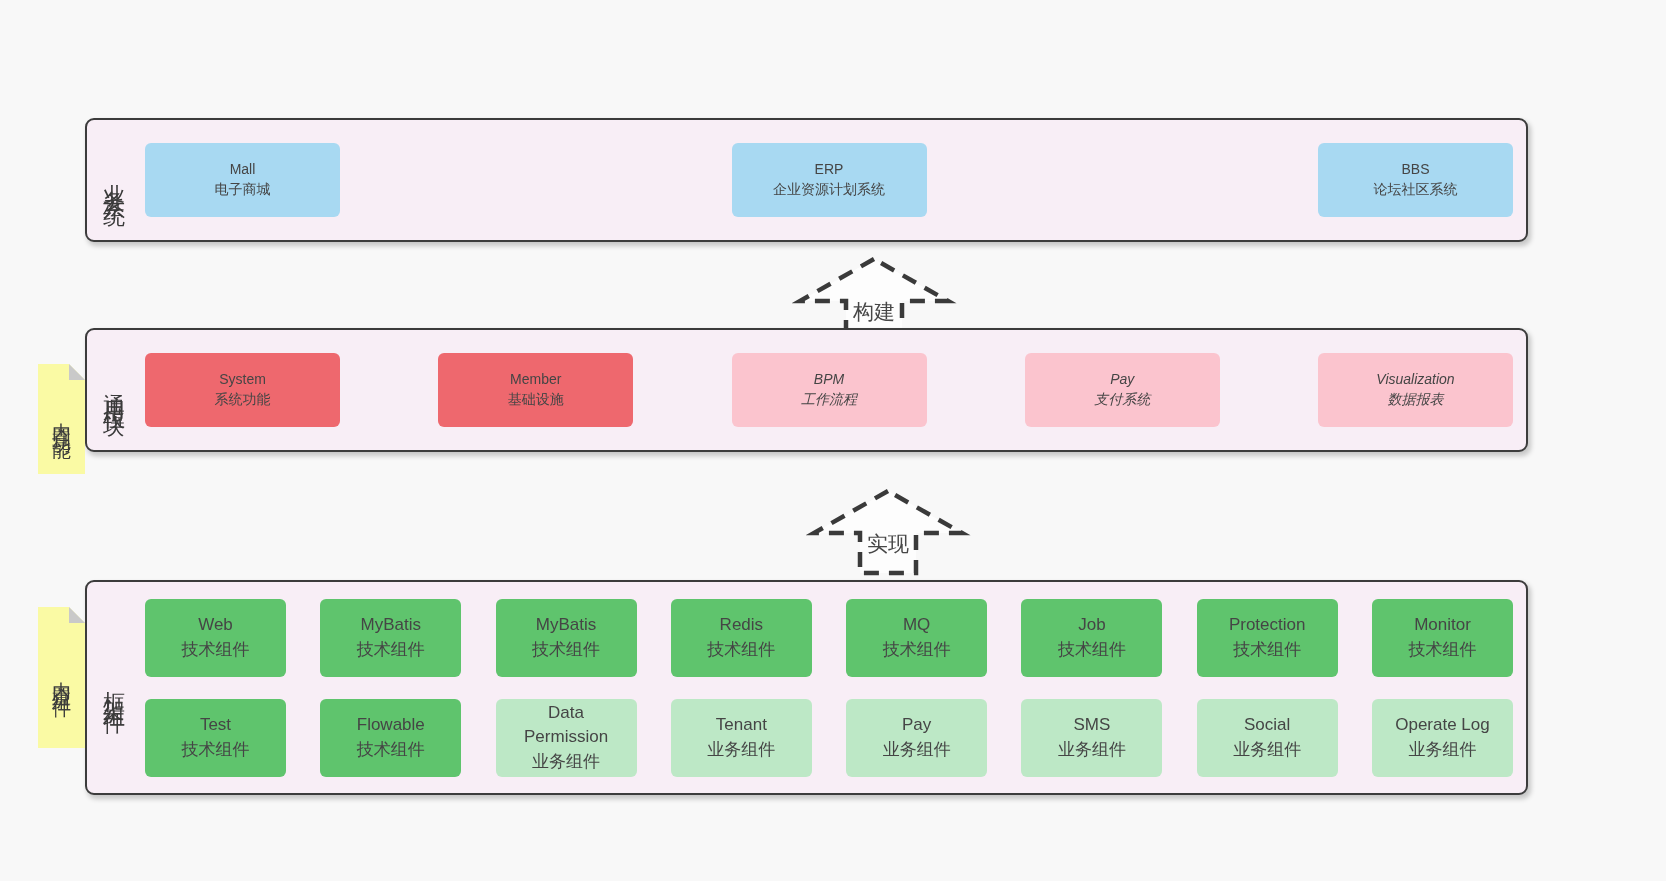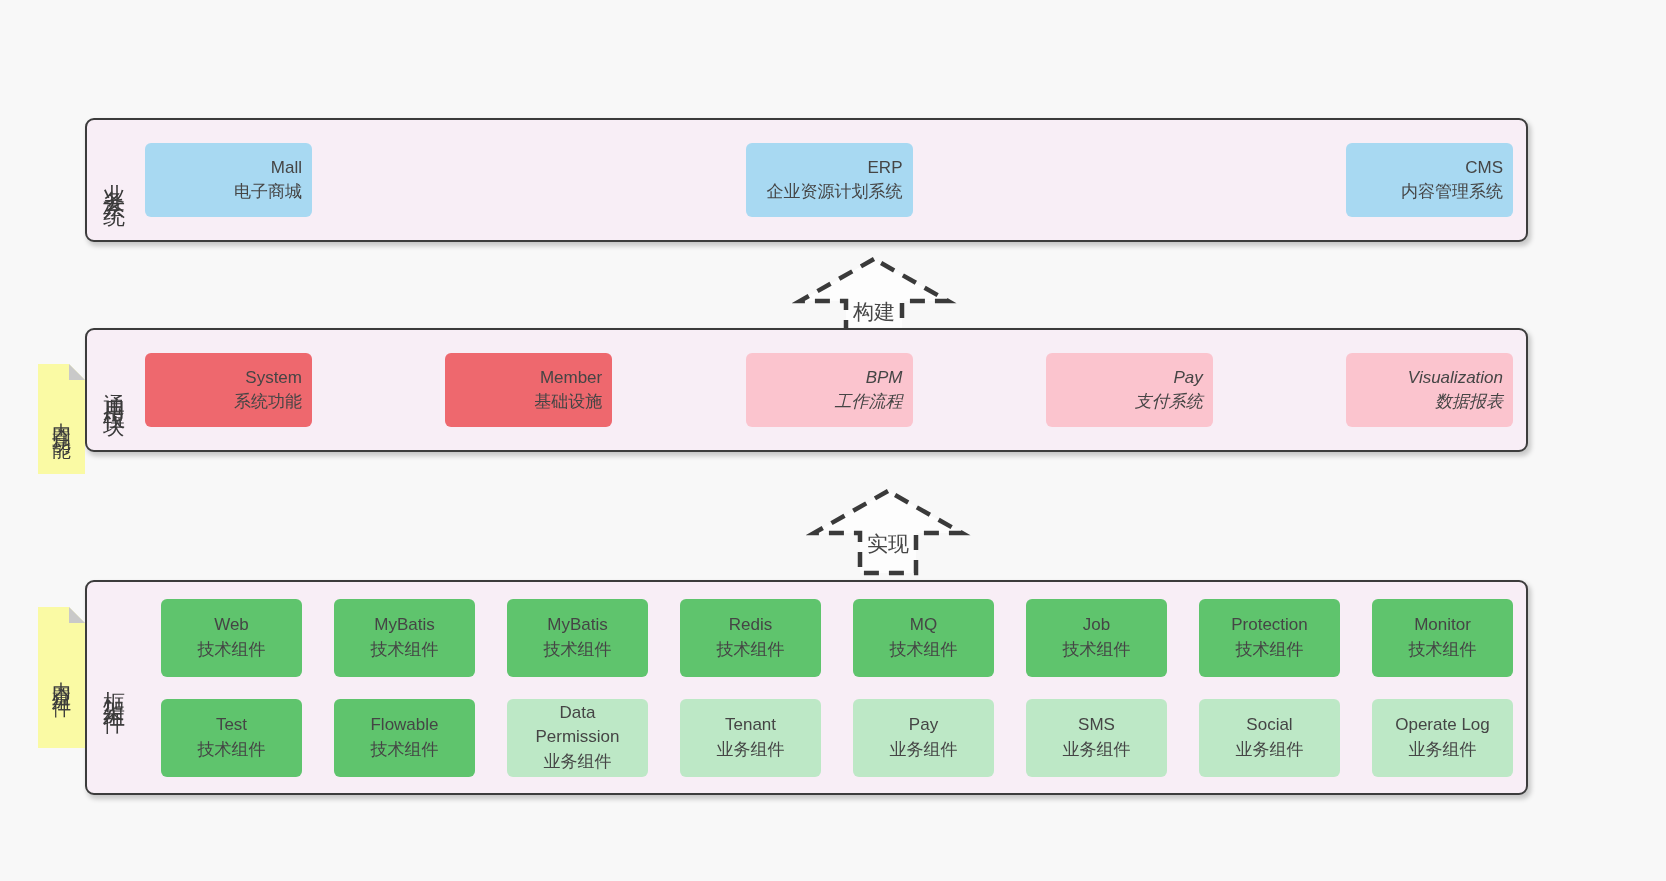--- a/index.html
+++ b/index.html
@@ -17,22 +17,22 @@
          writing-mode:vertical-rl;text-orientation:upright;font-size:22px;
          letter-spacing:7px;color:#3a3a3a;white-space:nowrap;}
 
   .content{position:absolute;left:58px;right:13px;top:0;bottom:0;
          display:flex;flex-direction:column;justify-content:center;gap:22px;}
   .row{display:flex;justify-content:space-between;}
 
   .box{box-sizing:border-box;border-radius:6px;display:flex;flex-direction:column;
        justify-content:center;align-items:center;text-align:center;
        color:var(--text,#454545);line-height:1.42;padding:2px 10px;}
-  .p1 .box,.p2 .box{width:167px;height:74px;font-size:17px;align-items:flex-end;}
-  .p3 .box{width:141px;height:78px;font-size:17px;margin-left:16px;}
+  .p1 .box,.p2 .box{width:195px;height:74px;font-size:14px;}
+  .p3 .box{width:141px;height:78px;font-size:17px;}
   .c-blue{background:var(--blue,#a8d9f2);}
   .c-red{background:var(--red,#ee686e);}
   .c-pink{background:var(--pink,#fbc4ce);font-style:italic;}
   .c-gdark{background:var(--green-dark,#5fc46d);}
   .c-glight{background:var(--green-light,#bde8c6);}
 
   .arrow{position:absolute;}
   .a1{left:792px;top:255px;}
   .a2{left:806px;top:487px;}
   .arrow path{fill:#fdfdfd;stroke:#3a3a3a;stroke-width:4.5;stroke-dasharray:15 10;}
@@ -59,22 +59,22 @@
       <div class="row">
         <div class="box c-blue">
           <div>Mall</div>
           <div>电子商城</div>
         </div>
         <div class="box c-blue">
           <div>ERP</div>
           <div>企业资源计划系统</div>
         </div>
         <div class="box c-blue">
-          <div>CMS</div>
-          <div>内容管理系统</div>
+          <div>BBS</div>
+          <div>论坛社区系统</div>
         </div>
       </div>
     </div>
   </section>
 
   <svg class="arrow a1" width="165" height="90" viewBox="0 0 165 90">
     <path d="M82 4 L8 46 L54 46 L54 86 L110 86 L110 46 L156 46 Z"></path>
     <text x="82" y="64" text-anchor="middle">构建</text>
   </svg>
 

